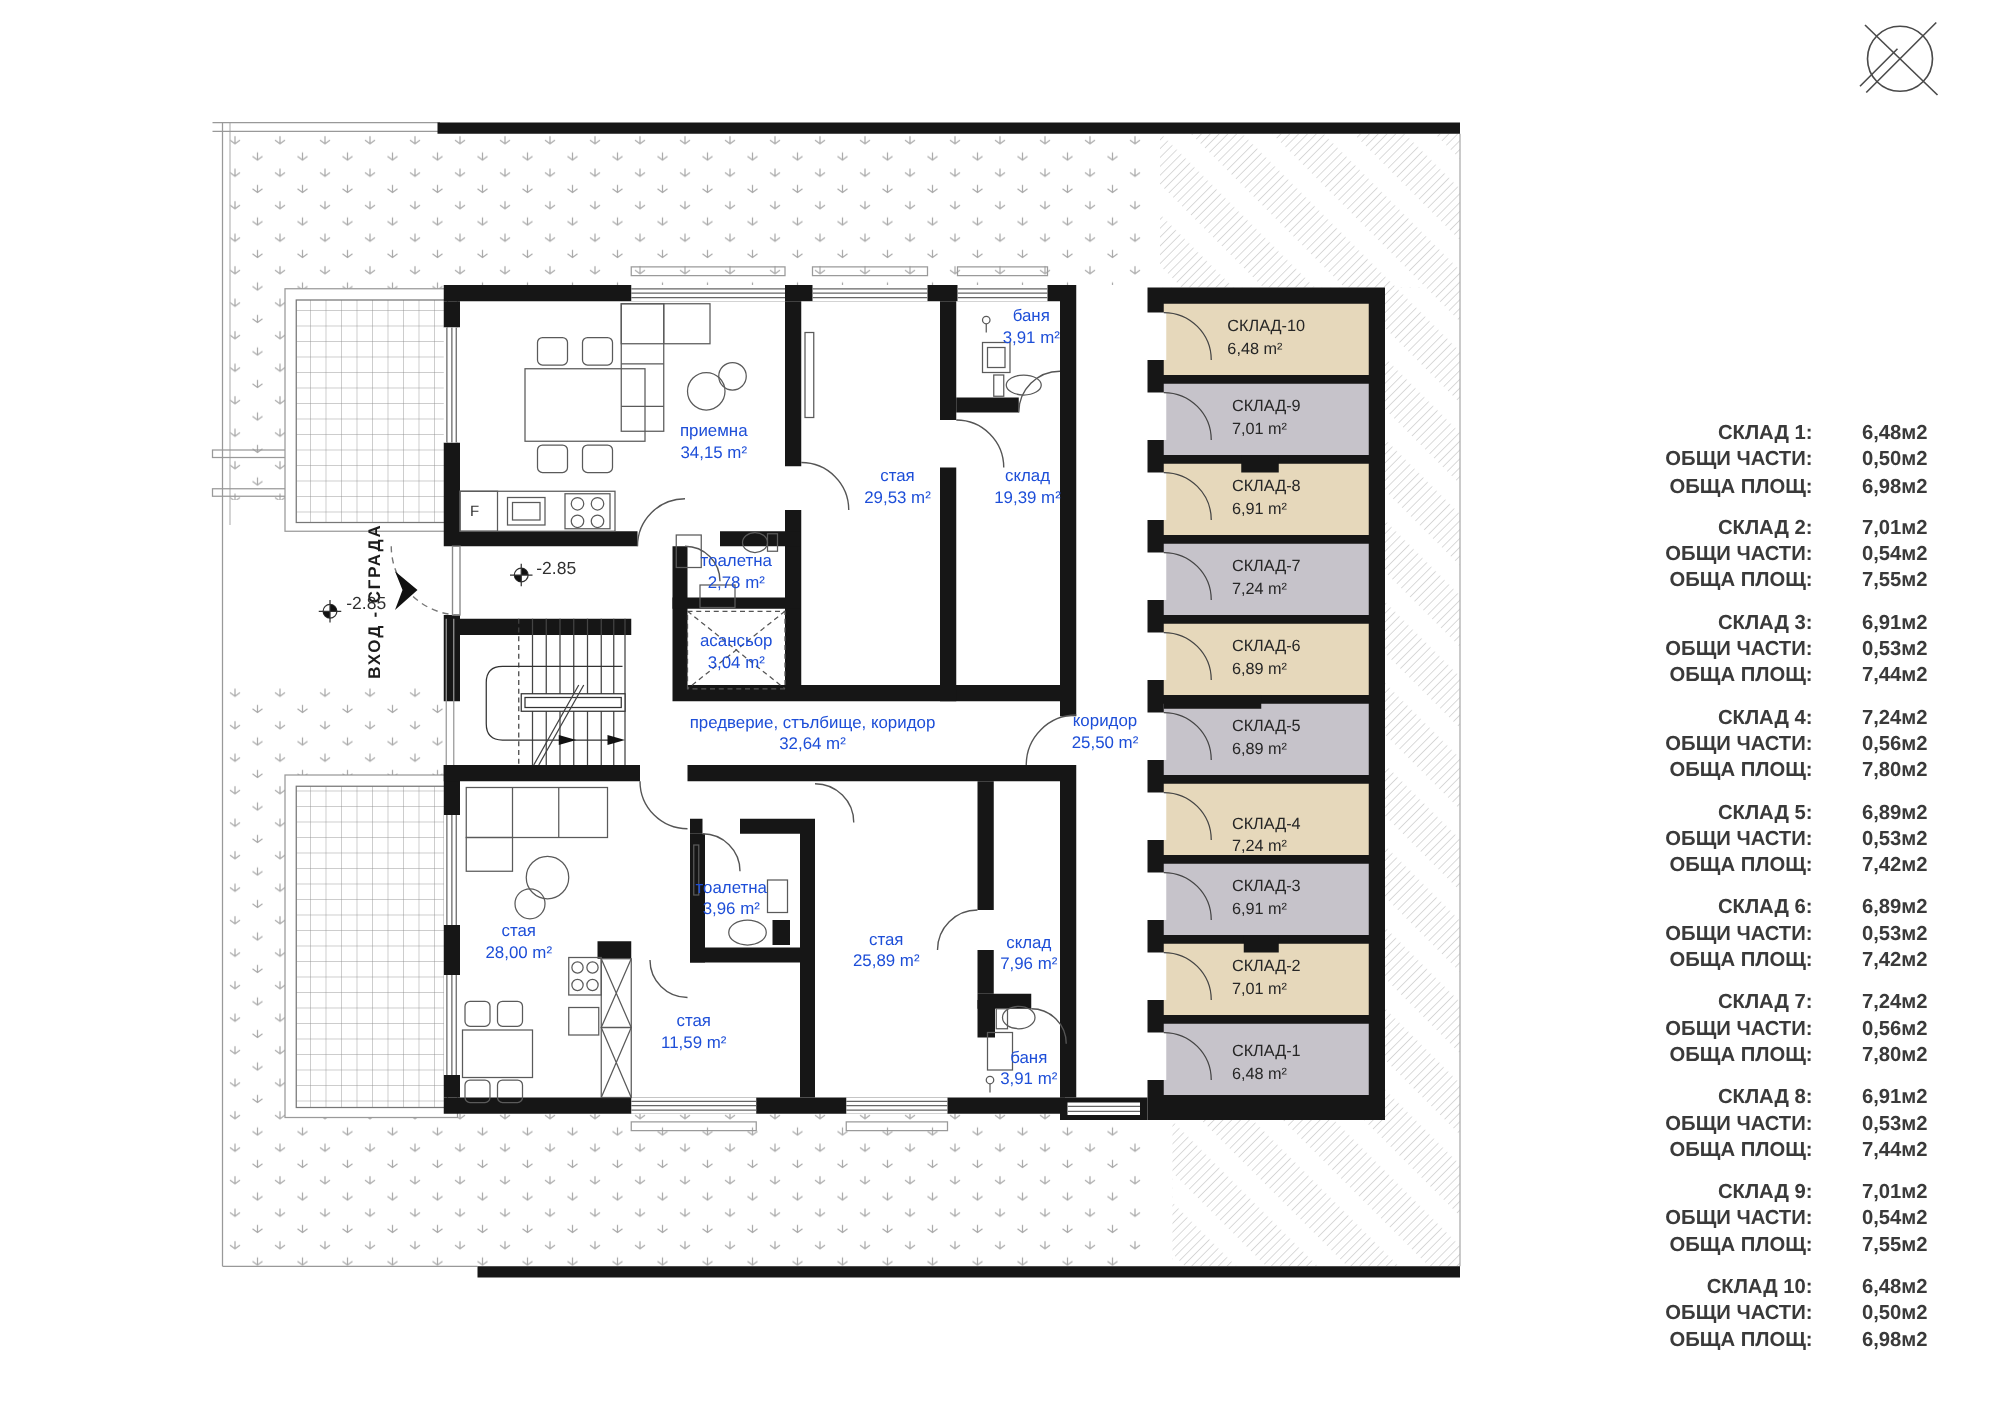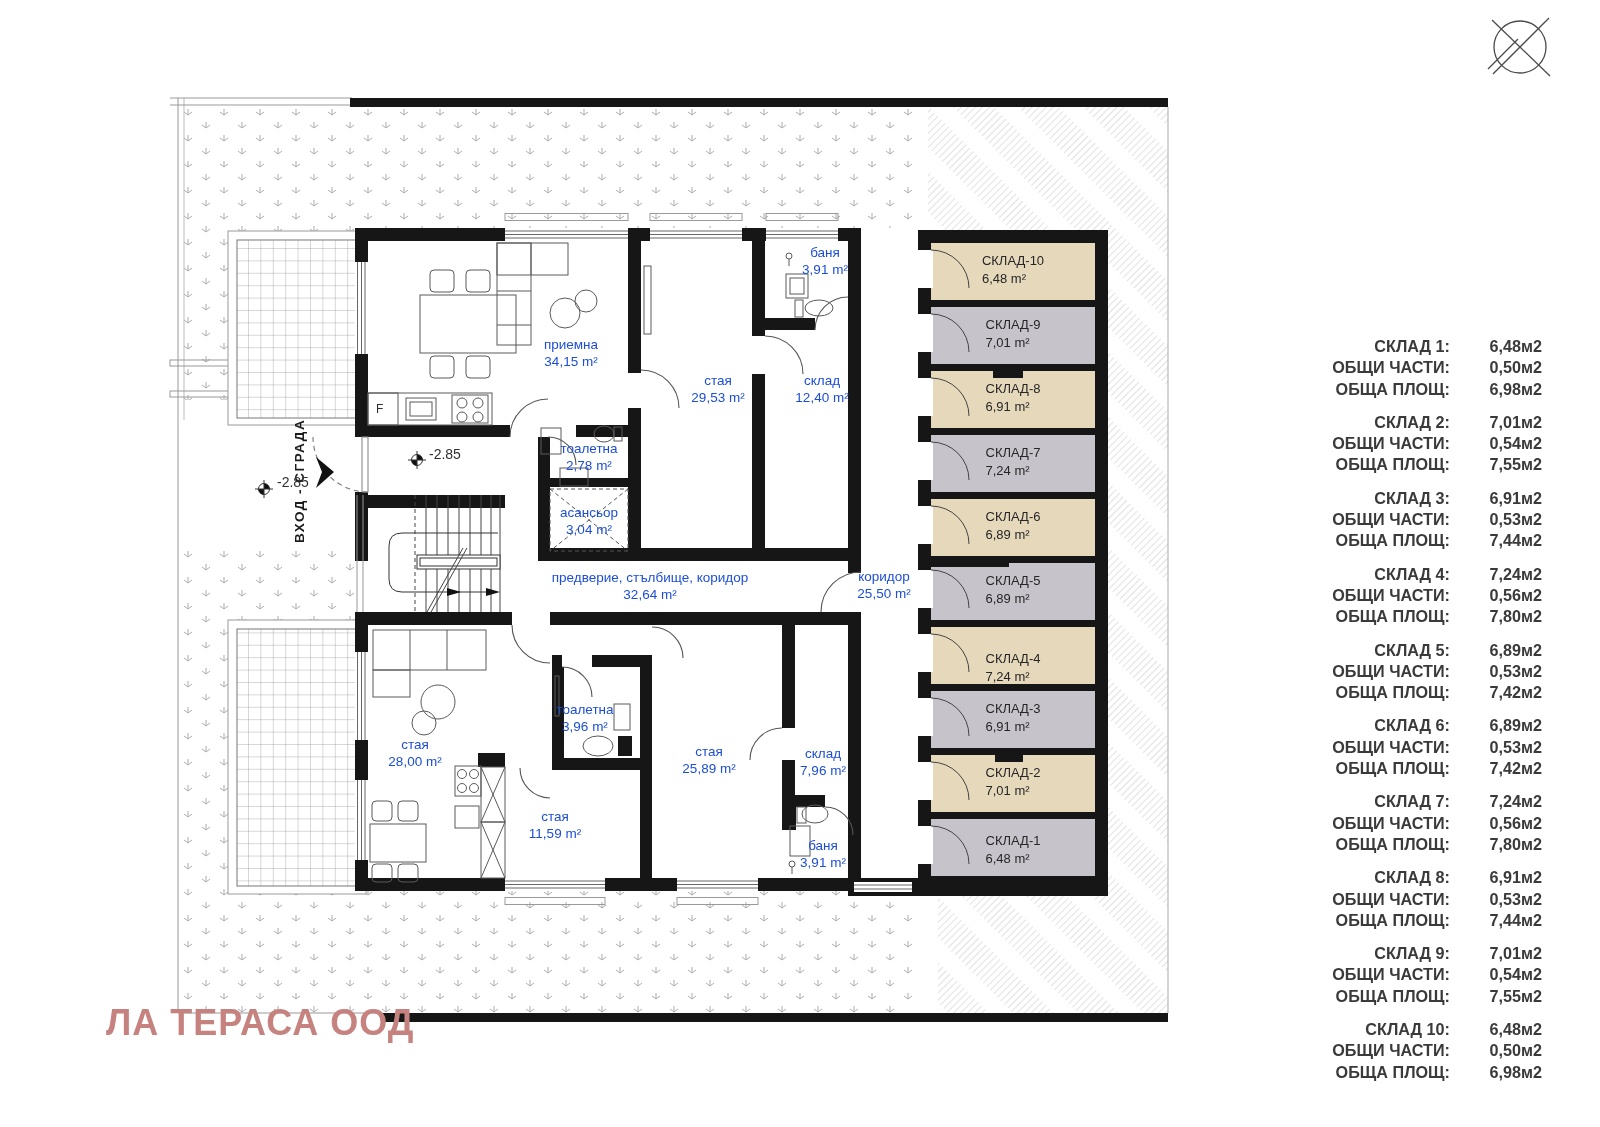--- a/index.html
+++ b/index.html
@@ -329,21 +329,21 @@
 <div class="rlabel" style="left:571px;top:337px">
       <div>приемна</div>
       <div>34,15 m²</div>
     </div>
 <div class="rlabel" style="left:718px;top:373px">
       <div>стая</div>
       <div>29,53 m²</div>
     </div>
 <div class="rlabel" style="left:822px;top:373px">
       <div>склад</div>
-      <div>12,40 m²</div>
+      <div>19,39 m²</div>
     </div>
 <div class="rlabel" style="left:825px;top:245px">
       <div>баня</div>
       <div>3,91 m²</div>
     </div>
 <div class="rlabel" style="left:589px;top:441px">
       <div>тоалетна</div>
       <div>2,78 m²</div>
     </div>
 <div class="rlabel" style="left:589px;top:505px">
@@ -565,15 +565,14 @@
           <span class="lg-name">ОБЩИ ЧАСТИ:</span>
           <span class="lg-val">0,50м2</span>
         </div>
         <div class="lg-row">
           <span class="lg-name">ОБЩА ПЛОЩ:</span>
           <span class="lg-val">6,98м2</span>
         </div>
       </div>
 </div>
 
-<div class="watermark">ЛА ТЕРАСА ООД</div>
 
 </div>
 
 </body></html>

